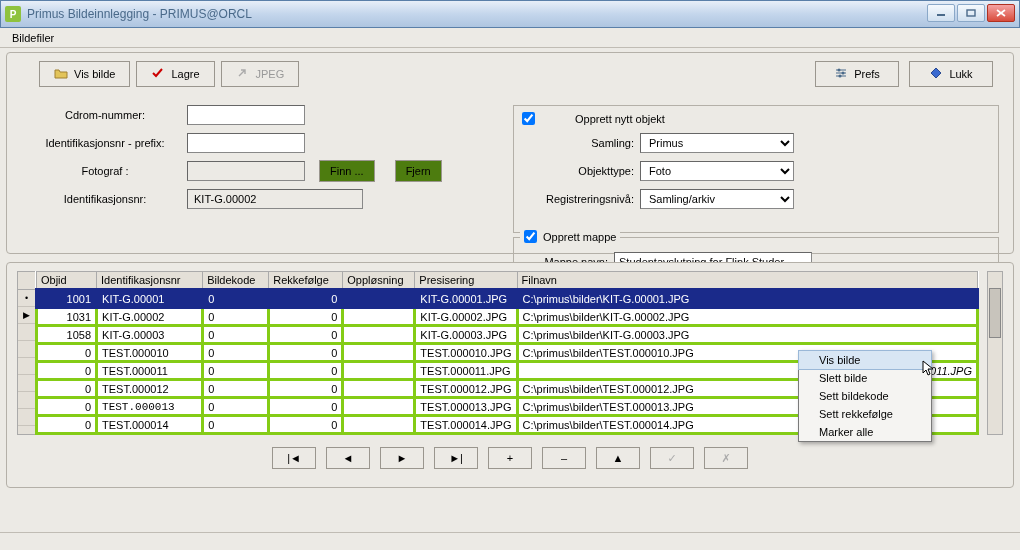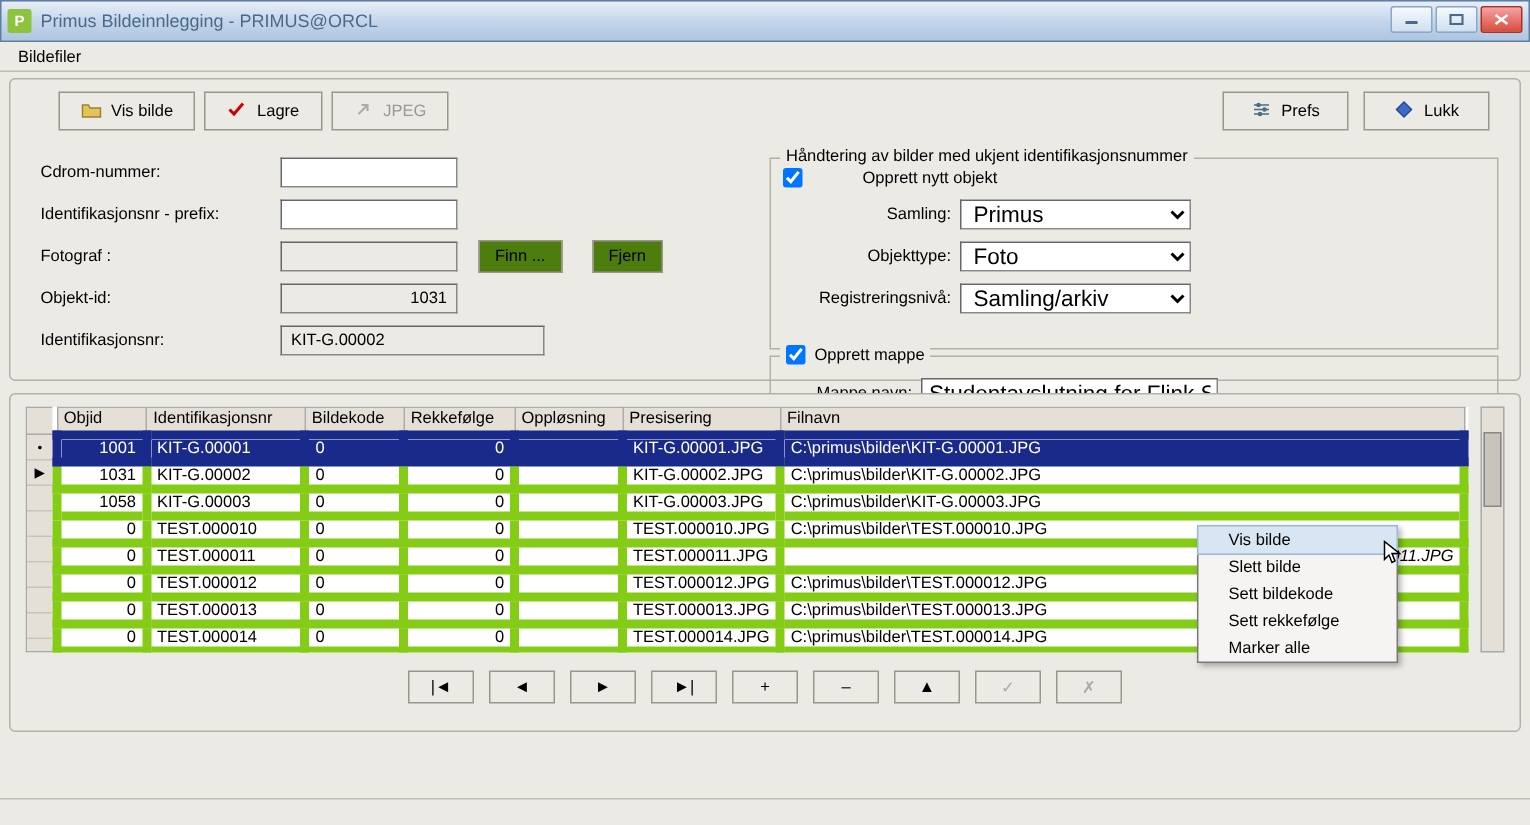--- a/index.html
+++ b/index.html
@@ -114,21 +114,21 @@
     width: 460px;
   }
   .form-left .row {
     display:flex;
     align-items:center;
     margin-bottom: 4px;
     height: 24px;
   }
   .form-left .lbl {
     width: 160px;
-    text-align: left;
+    text-align: center;
     padding-right: 4px;
   }
   .form-left input {
     width: 118px;
     height: 20px;
     border: 1px solid #888;
     border-top-color:#666;
     border-left-color:#666;
     background:#fff;
     padding: 0 4px;
@@ -169,21 +169,21 @@
     text-align: right;
     padding-right: 6px;
   }
   .form-right select, .form-right input {
     width: 154px;
     height: 20px;
     border: 1px solid #888;
     border-top-color:#666;
     border-left-color:#666;
     background:#fff;
-    font-size:15px;
+    font-size:11px;
     padding:0 4px;
   }
   .chk { display:flex;align-items:center;gap:6px; }
   .chk input { width:13px;height:13px;margin:0; }
 
   .grid-panel {
     margin-top: 8px;
     height: 226px;
     position:relative;
     padding: 8px 10px;
@@ -216,21 +216,21 @@
   th {
     background:#e4e0d8;
     border:1px solid #aaa;
     height:18px;
     padding:0 4px;
     text-align:left;
     font-weight:normal;
     font-size:11px;
   }
   td {
-    border:6px solid #84cc16;
+    border:3px solid #84cc16;
     height:17px;
     padding:0 4px;
     font-size:11px;
     white-space:nowrap;
     overflow:hidden;
   }
   tr.sel td {
     background:#1a2a8a;
     color:#fff;
     border-color:#1a2a8a;
@@ -404,32 +404,27 @@
       </div>
       <div class="row">
         <div class="lbl">Fotograf :</div>
         <input class="ro-left" readonly="" value="" style="">
         <div style="width:14px"></div>
         <div class="small-btn">Finn ...</div>
         <div style="width:20px"></div>
         <div class="small-btn">Fjern</div>
       </div>
       <div class="row">
-        <div class="lbl">Objekt-id:</div>
-        <input class="ro" readonly="" value="1031" style="">
-      </div>
-      <div class="row">
         <div class="lbl">Identifikasjonsnr:</div>
         <input class="ro-left" readonly="" style="width: 176px;" value="KIT-G.00002">
       </div>
     </div>
 
     <div class="form-right">
       <div class="groupbox" style="height:128px;">
-        <div class="groupbox-title">Håndtering av bilder med ukjent identifikasjonsnummer</div>
         <div class="chk" style="margin-bottom:6px;gap:40px;">
           <input type="checkbox" checked="" style="">
           <span>Opprett nytt objekt</span>
         </div>
         <div class="row">
           <div class="lbl">Samling:</div>
           <select><option>Primus</option></select>
         </div>
         <div class="row">
           <div class="lbl">Objekttype:</div>
@@ -531,21 +526,21 @@
               <td style="text-align: right;">0</td>
               <td style="text-align: left;">TEST.000012</td>
               <td style="text-align: left;">0</td>
               <td style="text-align: right;">0</td>
               <td style="text-align: left;"></td>
               <td style="text-align: left;">TEST.000012.JPG</td>
               <td style="text-align: left;">C:\primus\bilder\TEST.000012.JPG</td>
             </tr>
             <tr>
               <td style="text-align: right;">0</td>
-              <td style="text-align: left;">TEST.000013</td>
+              <td style="text-align: left; font-family: Liberation Mono, monospace;">TEST.000013</td>
               <td style="text-align: left;">0</td>
               <td style="text-align: right;">0</td>
               <td style="text-align: left;"></td>
               <td style="text-align: left;">TEST.000013.JPG</td>
               <td style="text-align: left;">C:\primus\bilder\TEST.000013.JPG</td>
             </tr>
             <tr>
               <td style="text-align: right;">0</td>
               <td style="text-align: left;">TEST.000014</td>
               <td style="text-align: left;">0</td>

